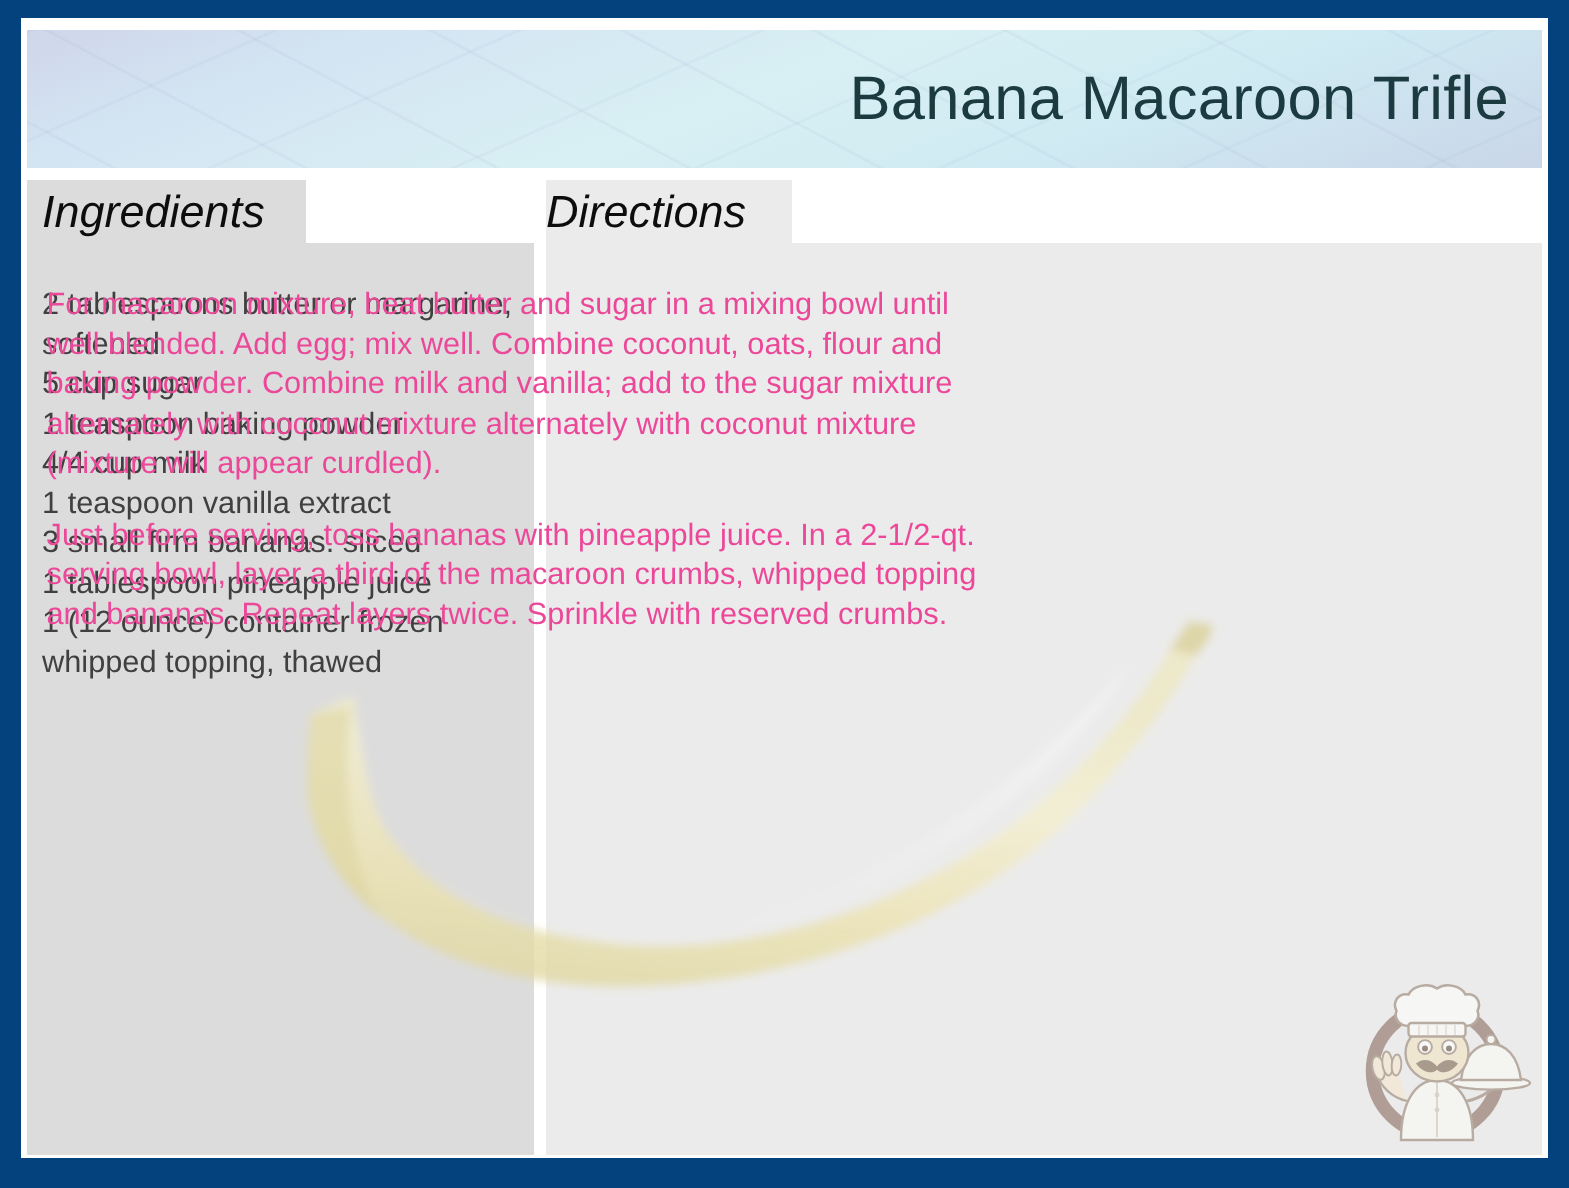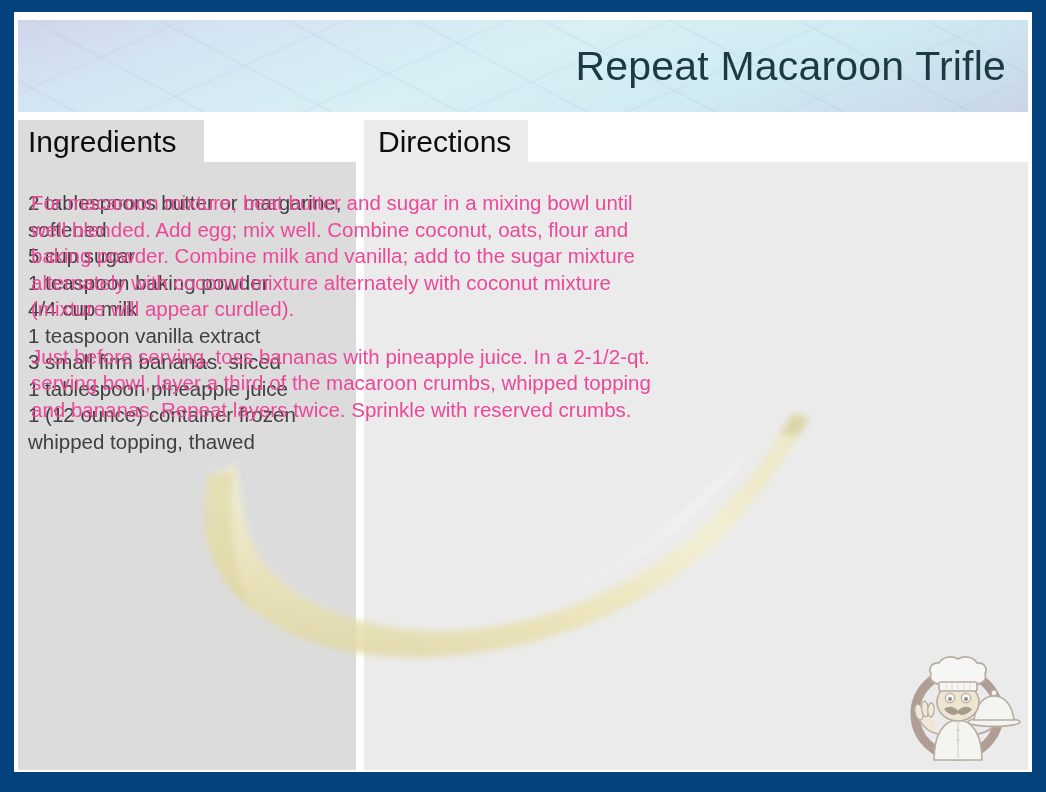--- a/index.html
+++ b/index.html
@@ -75,36 +75,36 @@
     height: 608px;
     background: #ebebeb;
   }
 
   
   .tab {
     position: absolute;
     box-sizing: border-box;
     display: flex;
     align-items: center;
+    font-style: italic;
   }
   #ingredients-tab {
     left: 4px;
     top: 108px;
     width: 186px;
     height: 44px;
     background: #dcdcdc;
     padding-left: 10px;
   }
   #directions-tab {
     left: 350px;
     top: 108px;
     width: 164px;
     height: 44px;
     background: #ebebeb;
-    padding-left: 14px;
   }
   .tab-label {
     font-size: 30px;
     color: #0d0d0d;
     white-space: nowrap;
   }
 
   
   #ingredients-list {
     position: absolute;
@@ -152,21 +152,21 @@
     opacity: 0.62;
     pointer-events: none;
   }
 </style>
 </head>
 <body>
 
 <div id="card">
 
   <div id="banner">
-    <div id="banner-title">Repeat Macaroon Trifle</div>
+    <div id="banner-title">Banana Macaroon Trifle</div>
   </div>
 
   <div class="panel" id="ingredients-panel"></div>
   <div class="panel" id="directions-panel"></div>
 
   <div class="tab" id="ingredients-tab">
     <span class="tab-label">Ingredients</span>
   </div>
   <div class="tab" id="directions-tab">
     <span class="tab-label">Directions</span>

